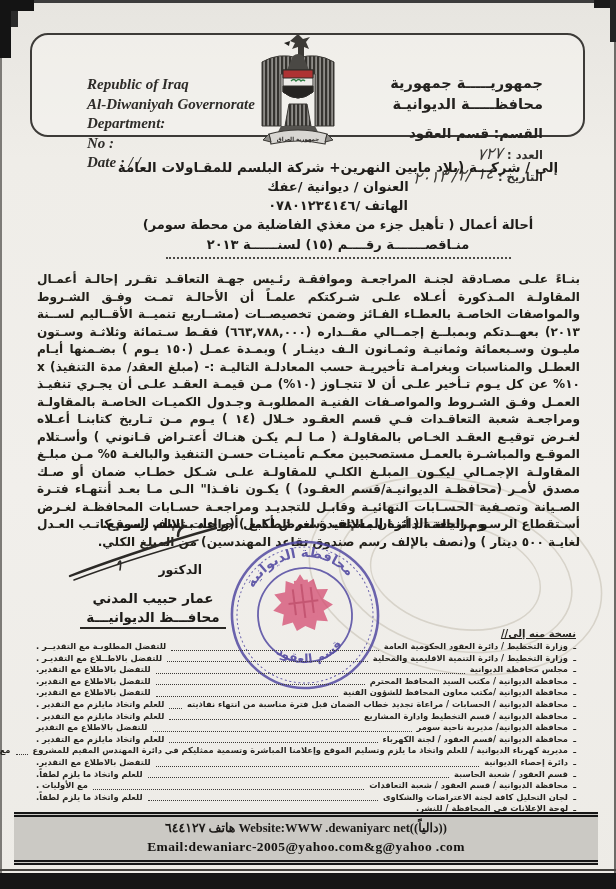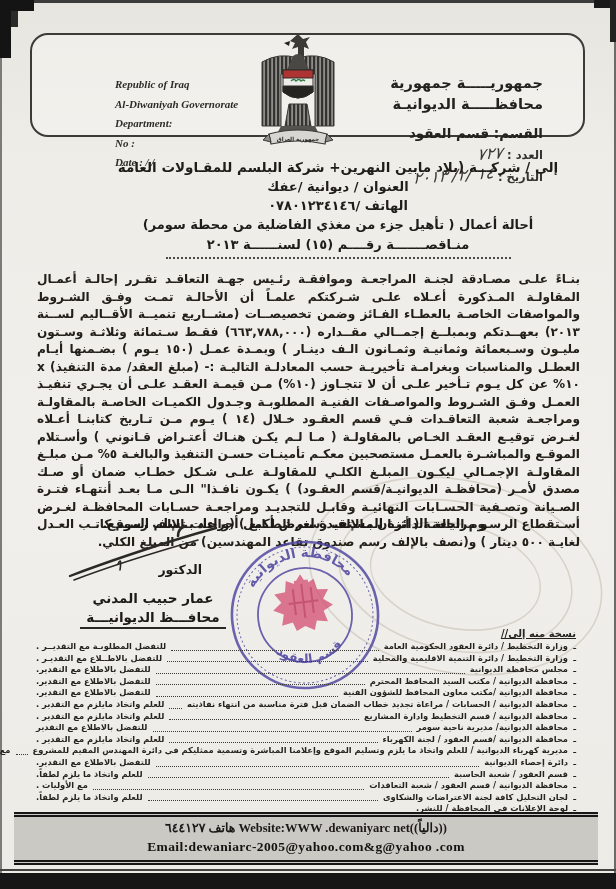--- a/index.html
+++ b/index.html
@@ -16,21 +16,21 @@
   .edge-top{position:absolute;left:0;top:0;width:100%;height:3px;background:#3c3c3c;}
   .edge-right{position:absolute;right:0;top:0;width:2px;height:100%;background:#6d6b67;}
   .edge-left{position:absolute;left:0;top:0;width:2px;height:100%;background:#7d7b77;}
   .bottom-bar{position:absolute;left:0;bottom:0;width:100%;height:16px;background:#161616;}
   .bottom-line{position:absolute;left:0;bottom:18px;width:100%;height:2px;background:#44423e;}
 
   
   .hdr-box{position:absolute;left:30px;top:33px;width:551px;height:100px;
            border:2px solid #3d3b38;border-radius:18px;background:rgba(246,244,240,.55);}
   .hdr-en{position:absolute;left:55px;top:40px;width:230px;color:#2e2c29;
-          font-family:"Liberation Serif",serif;font-style:italic;font-weight:700;font-size:11px;line-height:19.5px;margin-left:28px;}
+          font-family:"Liberation Serif",serif;font-style:italic;font-weight:700;font-size:15px;line-height:19.5px;}
   .hdr-ar{position:absolute;right:40px;top:38px;width:190px;text-align:right;direction:rtl;color:#24221f;}
   .hdr-ar .cal{font-weight:700;font-size:14.5px;line-height:21px;}
   .hdr-ar .dept{font-weight:700;font-size:13.5px;margin-top:10px;}
   .hdr-ar .numline{font-weight:700;font-size:11.5px;margin-top:3px;color:#34322f;}
   .handwrite{display:inline-block;font-style:italic;font-weight:400;font-size:16px;color:#3a3834;
              transform:rotate(-4deg) skewX(-8deg);letter-spacing:2px;}
   .emblem{position:absolute;left:253px;top:30px;}
 
   
   .addr{position:absolute;left:0;top:158px;width:616px;text-align:center;direction:rtl;color:#1f1d1a;padding-left:30px;}

